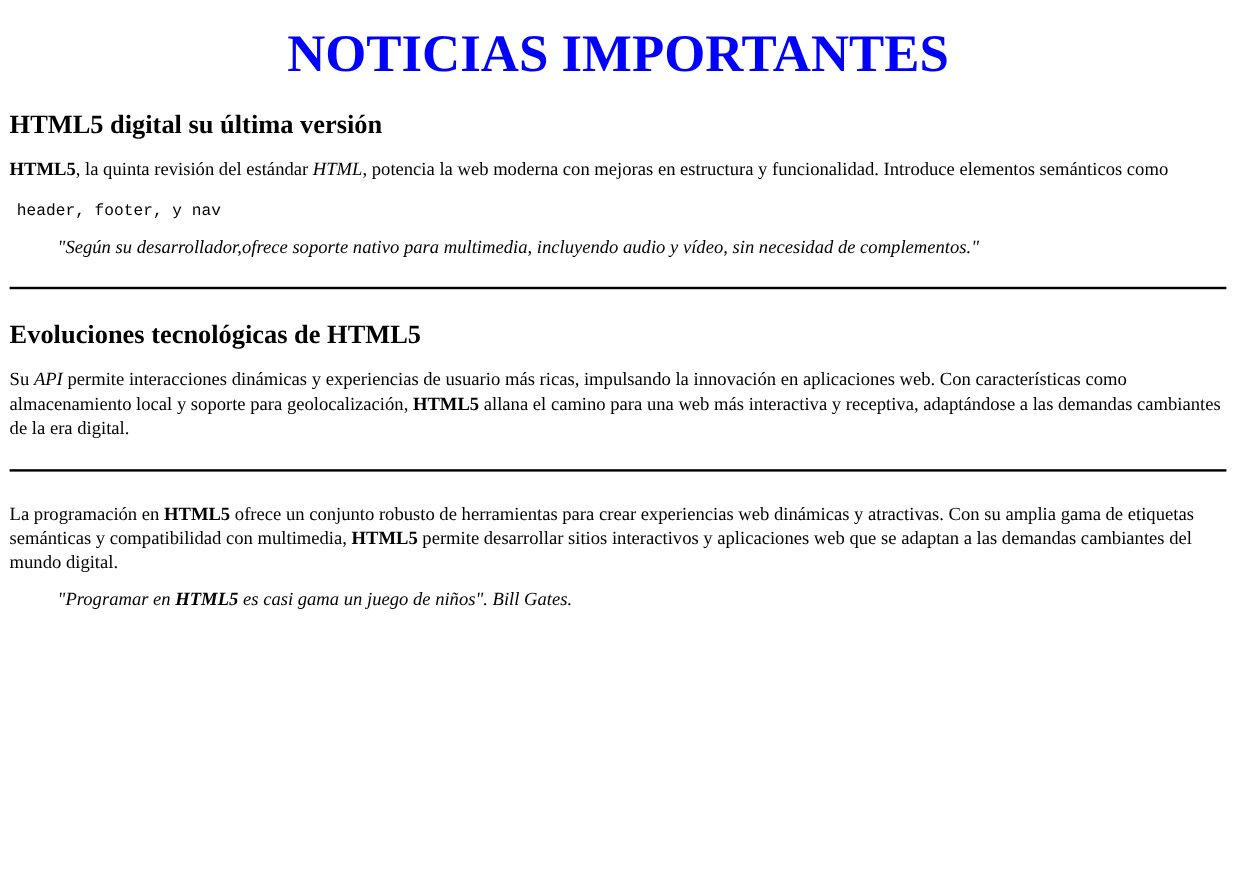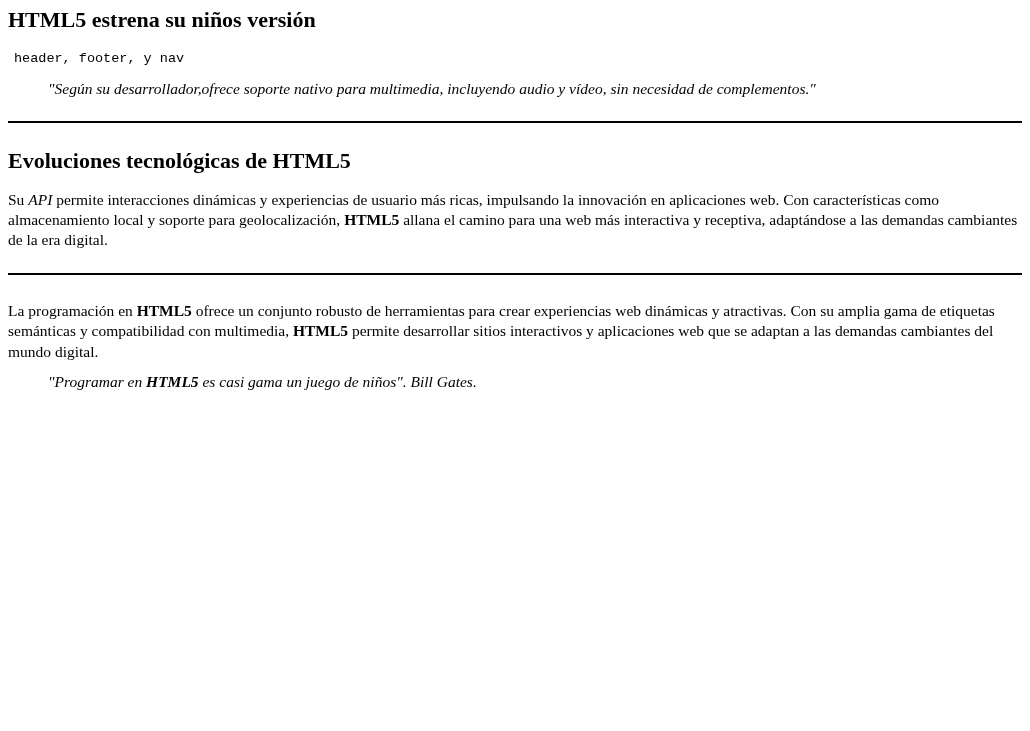--- a/index.html
+++ b/index.html
@@ -73,24 +73,28 @@
     height: 0;
   }
   b, strong { font-weight: bold; }
   i, em { font-style: italic; }
 </style>
 </head>
 <body>
 
 <div class="page">
 
+  <h1 class="main-title">NOTICIAS IMPORTANTES</h1>
 
   <section class="article">
-    <h2 class="section-title">HTML5 estrena su niños versión</h2>
+    <h2 class="section-title">HTML5 digital su última versión</h2>
 
+    <p class="body-text">
+      <b>HTML5</b><span>, la quinta revisión del estándar </span><i>HTML</i><span>, potencia la web moderna con mejoras en estructura y funcionalidad. Introduce elementos semánticos como</span>
+    </p>
 
     <div class="code-line">
       <code class="code-inline">header, footer, y nav</code>
     </div>
 
 
     <blockquote class="quote">"Según su desarrollador,ofrece soporte nativo para multimedia, incluyendo audio y vídeo, sin necesidad de complementos."</blockquote>
 
     <hr class="divider">
   </section>

